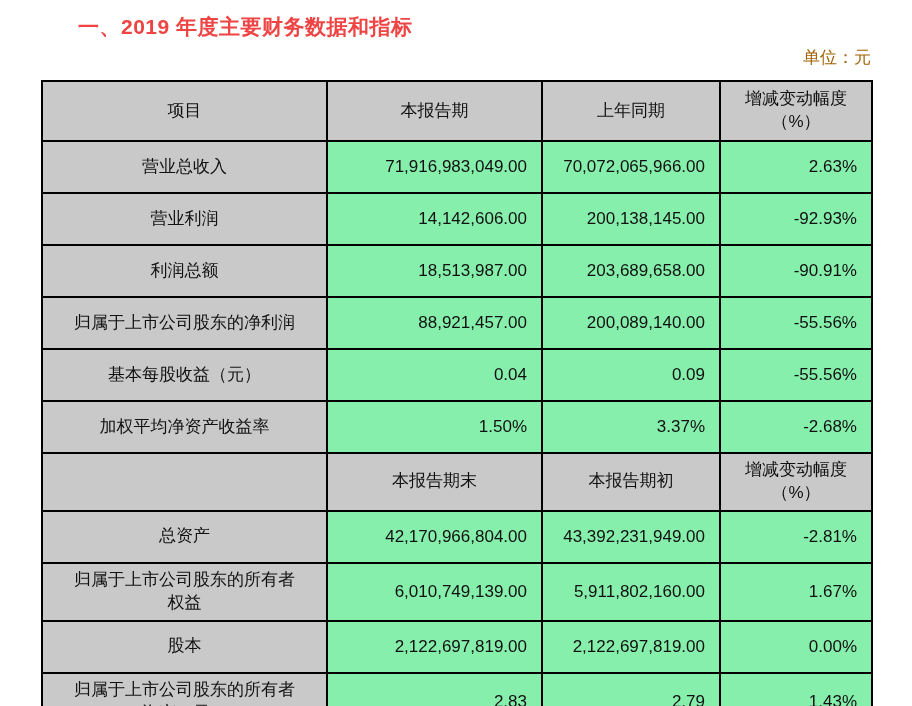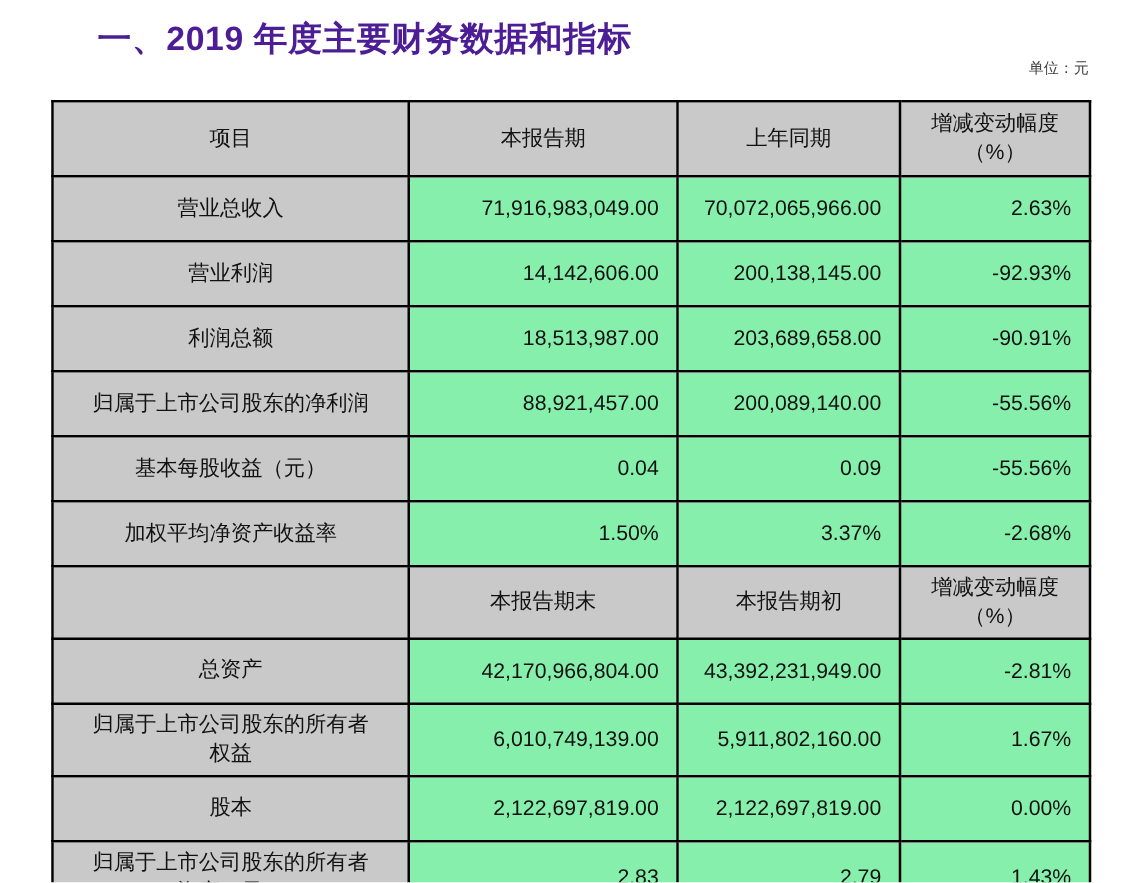--- a/index.html
+++ b/index.html
@@ -14,31 +14,31 @@
     background: #ffffff;
     color: #1a1a1a;
     font-family: "Liberation Sans", sans-serif;
     overflow: hidden;
   }
   .title {
     position: absolute;
     left: 78px;
     top: 13px;
     margin: 0;
-    font-size: 27px;
+    font-size: 21px;
     font-weight: 700;
     letter-spacing: 0.5px;
-    color: #4c1d95;
+    color: #ef4444;
   }
   .unit {
     position: absolute;
     top: 46px;
     right: 41px;
-    font-size: 12px;
-    color: #404040;
+    font-size: 17px;
+    color: #a16207;
   }
   table.fin-table {
     position: absolute;
     left: 41px;
     top: 80px;
     width: 830px;
     border-collapse: collapse;
     table-layout: fixed;
   }
   table.fin-table td {

